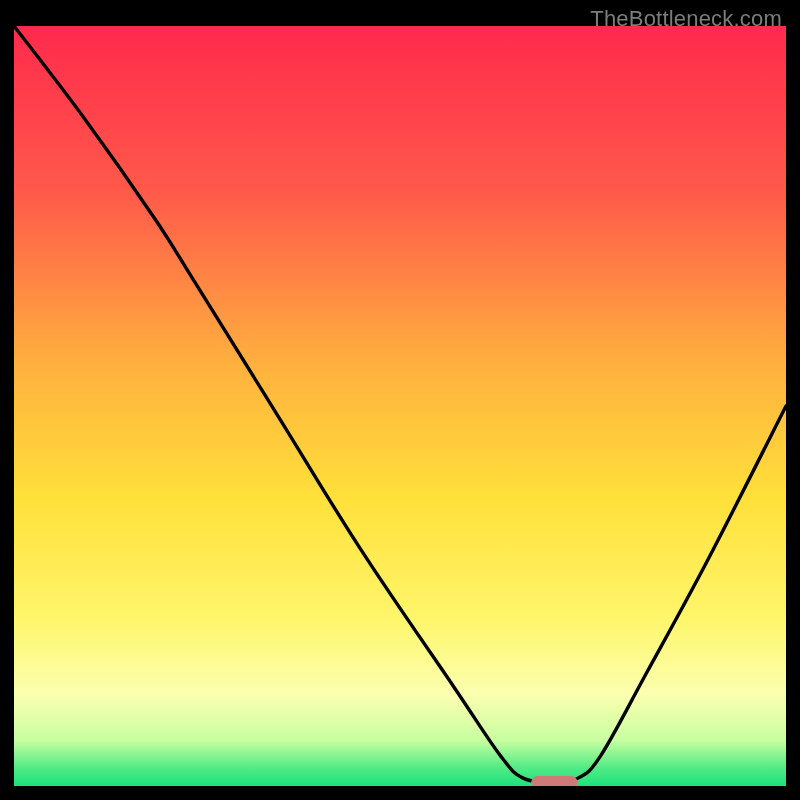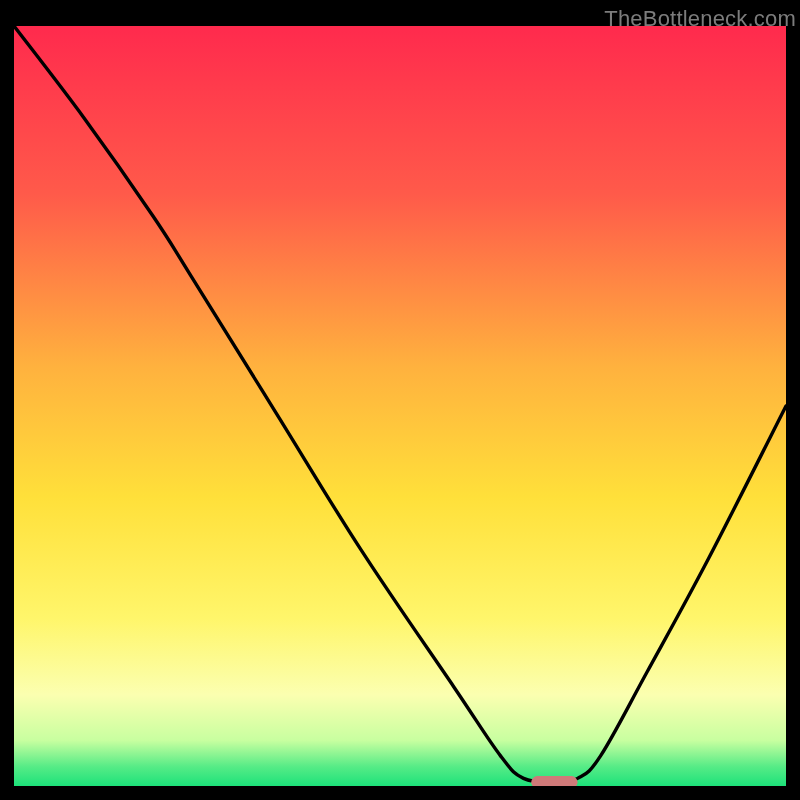--- a/index.html
+++ b/index.html
@@ -21,21 +21,21 @@
   .plot {
     position: absolute;
     left: 0;
     top: 0;
     width: 772px;
     height: 760px;
   }
   .watermark {
     position: absolute;
     top: 6px;
-    right: 4px;
+    right: 18px;
     font-family: Arial, Helvetica, sans-serif;
     font-size: 22px;
     color: #7c7c7c;
     letter-spacing: 0.2px;
   }
 </style>
 </head>
 <body>
 
 <div class="frame">

